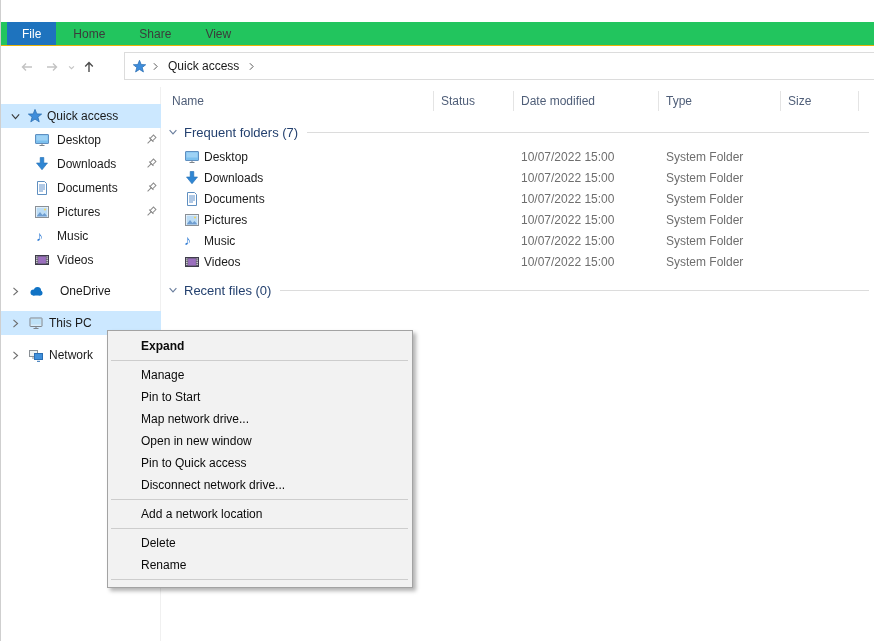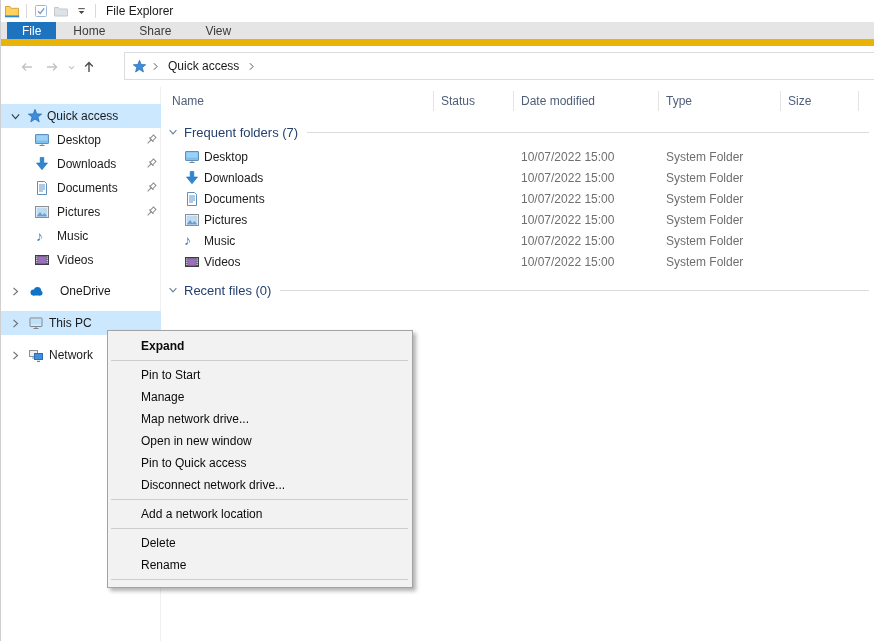--- a/index.html
+++ b/index.html
@@ -9,21 +9,21 @@
 
   
   .titlebar { position:absolute; left:0; top:0; width:874px; height:22px; display:flex; align-items:center; background:#fff; }
   .titlebar .ic { width:16px; height:16px; }
   .tb-sep { width:1px; height:14px; background:#d9d9d9; margin:0 4px; }
   .qat-btn { width:20px; height:18px; display:flex; align-items:center; justify-content:center; }
   .win-icon { margin-left:3px; margin-right:2px; display:flex; align-items:center; }
   .win-title { margin-left:6px; color:#1a1a1a; }
 
   
-  .ribbon-tabs { position:absolute; left:0; top:22px; width:874px; height:24px; display:flex; align-items:stretch; border-bottom:7px solid #eab308; background:#e5e5e5; }
+  .ribbon-tabs { position:absolute; left:0; top:22px; width:874px; height:24px; display:flex; align-items:stretch; border-bottom:1px solid #eab308; background:#22c55e; }
   .tab { display:flex; align-items:center; padding:0 17px; color:#3b3b3b; }
   .tab.file { background:#1e73be; color:#fff; margin-left:6px; padding:0 15px; }
 
   
   .navbar { position:absolute; left:0; top:47px; width:874px; height:40px; background:#fff; }
   .nav-btn { position:absolute; top:11px; width:18px; height:18px; display:flex; align-items:center; justify-content:center; }
   .nav-btn .ic { width:16px; height:16px; }
   .nav-btn.small .ic { width:13px; height:13px; }
   .addressbar { position:absolute; left:123px; top:5px; width:751px; height:28px; background:#fff; border:1px solid #dcdcdc; border-right:none; display:flex; align-items:center; }
   .crumb-star { margin-left:7px; display:flex; align-items:center; }
@@ -162,45 +162,20 @@
       <g fill="none" stroke="#8a8a8a" stroke-width="1.1" transform="rotate(45 8 8)">
         <rect x="6" y="2" width="4" height="5.5"></rect>
         <path d="M4.5 7.5 h7 M8 7.5 v6"></path>
       </g>
     </g>
   </defs>
 </svg>
 
 <div class="stage">
 
-  <div class="titlebar">
-    <span class="win-icon">
-        <svg class="ic" viewBox="0 0 16 16">
-          <use href="#i-explorer"></use>
-        </svg>
-      </span>
-    <span class="tb-sep"></span>
-    <span class="qat-btn">
-        <svg class="ic" viewBox="0 0 16 16">
-          <use href="#i-check"></use>
-        </svg>
-      </span>
-    <span class="qat-btn">
-        <svg class="ic" viewBox="0 0 16 16">
-          <use href="#i-newfolder-gray"></use>
-        </svg>
-      </span>
-    <span class="qat-btn">
-        <svg class="ic" viewBox="0 0 16 16" style="width:13px;height:13px">
-          <use href="#i-customize"></use>
-        </svg>
-      </span>
-    <span class="tb-sep"></span>
-    <span class="win-title">File Explorer</span>
-  </div>
 
   <div class="ribbon-tabs">
     <span class="tab file">File</span>
     <span class="tab">Home</span>
     <span class="tab">Share</span>
     <span class="tab">View</span>
   </div>
 
   <div class="navbar">
     <span class="nav-btn" style="left:17px">
@@ -397,22 +372,22 @@
           <use href="#i-group-chev"></use>
         </svg>
       <span class="group-label">Recent files (0)</span>
       <span class="group-line"></span>
     </div>
   </div>
 
   <div class="context-menu">
     <div class="menu-item default">Expand</div>
     <div class="menu-sep"></div>
+    <div class="menu-item">Manage</div>
     <div class="menu-item">Pin to Start</div>
-    <div class="menu-item">Manage</div>
     <div class="menu-item">Map network drive...</div>
     <div class="menu-item">Open in new window</div>
     <div class="menu-item">Pin to Quick access</div>
     <div class="menu-item">Disconnect network drive...</div>
     <div class="menu-sep"></div>
     <div class="menu-item">Add a network location</div>
     <div class="menu-sep"></div>
     <div class="menu-item">Delete</div>
     <div class="menu-item">Rename</div>
     <div class="menu-sep"></div>

